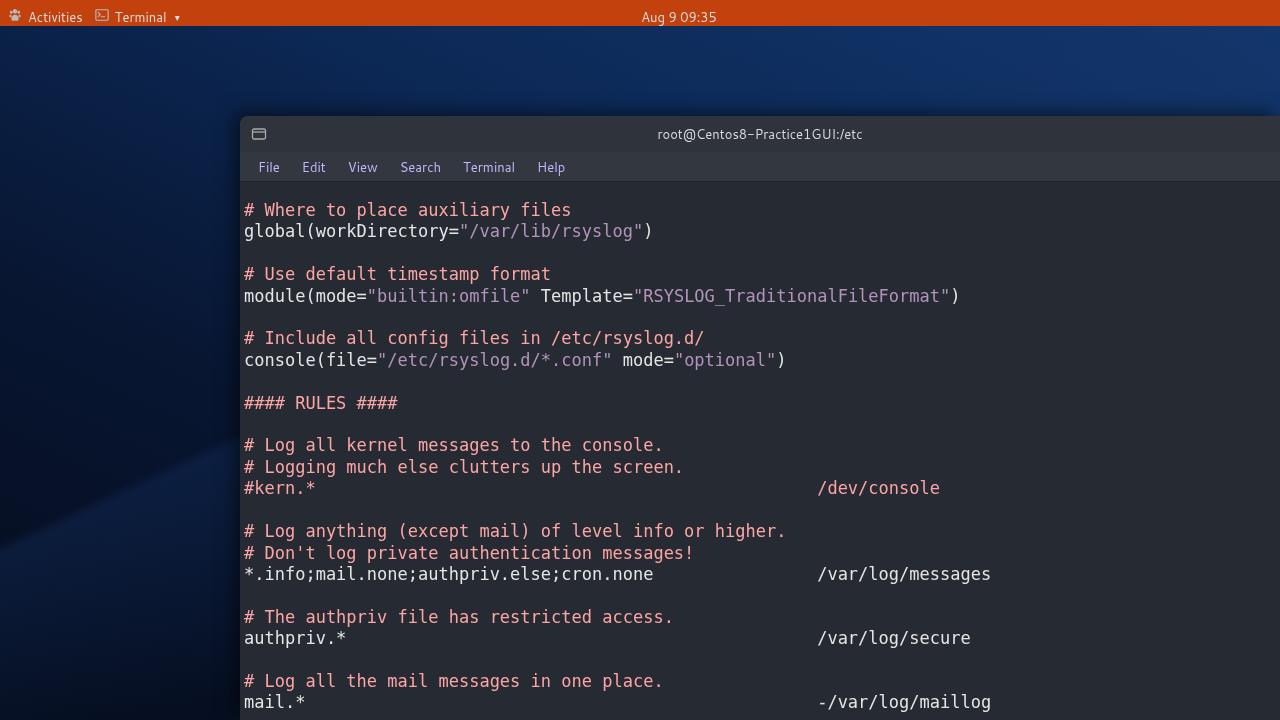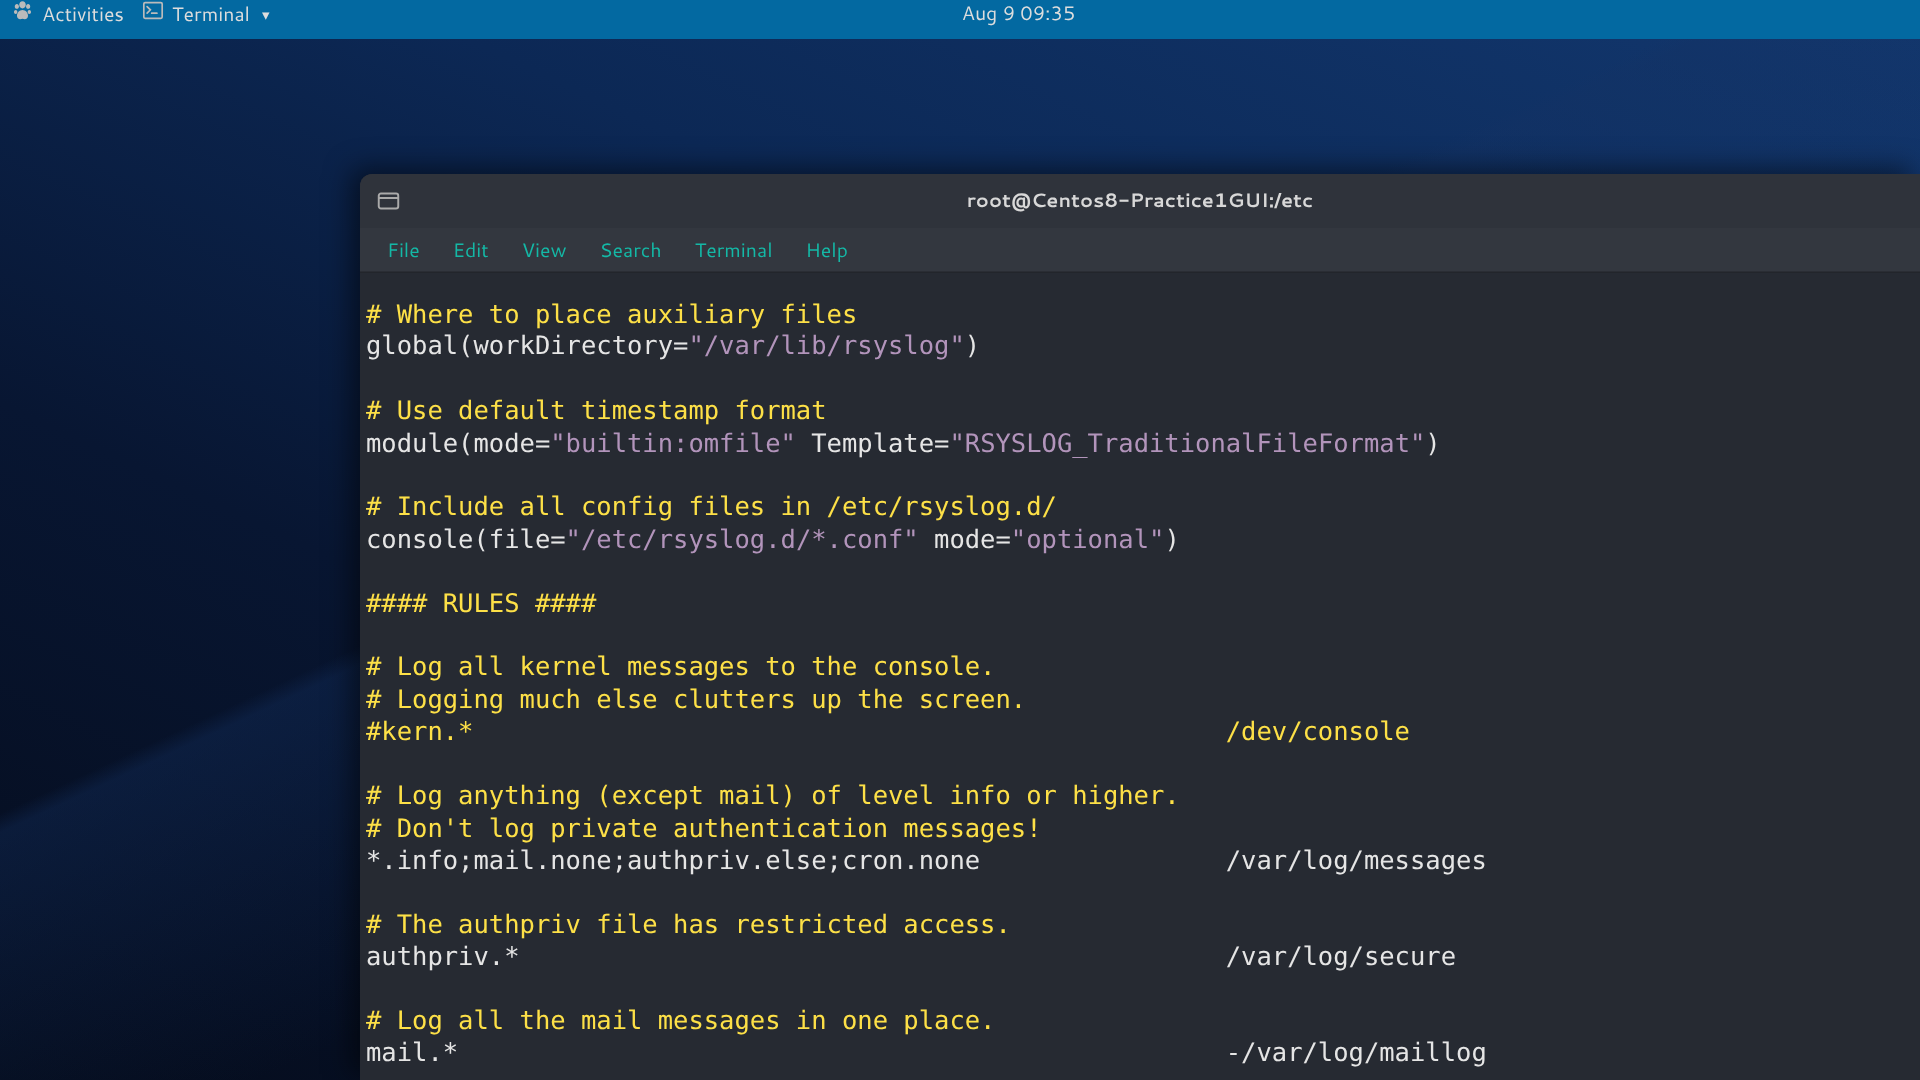--- a/index.html
+++ b/index.html
@@ -7,24 +7,24 @@
   width: 1280px;
   height: 720px;
   background: linear-gradient(135deg, #0a1428 0%, #0d1f3d 25%, #0a2847 50%, #0d2238 75%, #081220 100%);
   font-family: "Cantarell", "DejaVu Sans", sans-serif;
   overflow: hidden;
   position: relative;
 }
 .topbar {
   width: 100%;
   height: 26px;
-  background: #0369a1;
+  background: #c2410c;
   color: #ddd;
   display: flex;
-  align-items: flex-start;
+  align-items: flex-end;
   font-size: 13px;
   font-weight: 500;
   position: relative;
 }
 .topbar-left { display: flex; align-items: center; padding-left: 8px; gap: 12px; }
 .topbar-item { display: flex; align-items: center; gap: 6px; cursor: pointer; }
 .topbar-center {
   position: absolute;
   left: 50%;
   transform: translateX(-50%);
@@ -63,48 +63,48 @@
 .titlebar-icon {
   margin-left: 10px;
   width: 18px; height: 18px;
   display: flex; align-items: center; justify-content: center;
   color: #aaa;
 }
 .titlebar-title {
   position: absolute;
   left: 50%;
   transform: translateX(-50%);
-  font-weight: 700;
+  font-weight: 400;
   color: #d8d8d8;
   text-align: right;
 }
 .menubar {
   height: 30px;
   background: #33373f;
   display: flex;
   align-items: center;
   padding-left: 8px;
   gap: 2px;
-  color: #14b8a6;
+  color: #c4b5fd;
   font-size: 13px;
   border-bottom: 1px solid #22252b;
 }
 .menubar-item { padding: 4px 10px; cursor: pointer; }
 .terminal-body {
   flex: 1;
   background: #262a32;
   padding: 18px 4px 4px 4px;
   font-family: "DejaVu Sans Mono", "Liberation Mono", monospace;
   font-size: 17px;
   line-height: 21.4px;
   white-space: pre;
   color: #d6d6d6;
   overflow: hidden;
 }
-.c-comment { color: #fde047; text-align: right; }
+.c-comment { color: #fca5a5; text-align: right; }
 .c-white   { color: #e5e5e5; }
 .c-string  { color: #b294bb; }
 .foot-icon svg { width: 14px; height: 14px; fill: #bbb; }
 .term-icon svg { width: 14px; height: 14px; fill: #bbb; }
 .dropdown-caret { font-size: 10px; margin-left: 2px; }
 </style>
 </head>
 <body>
 
 <div class="desktop-bg"></div>

